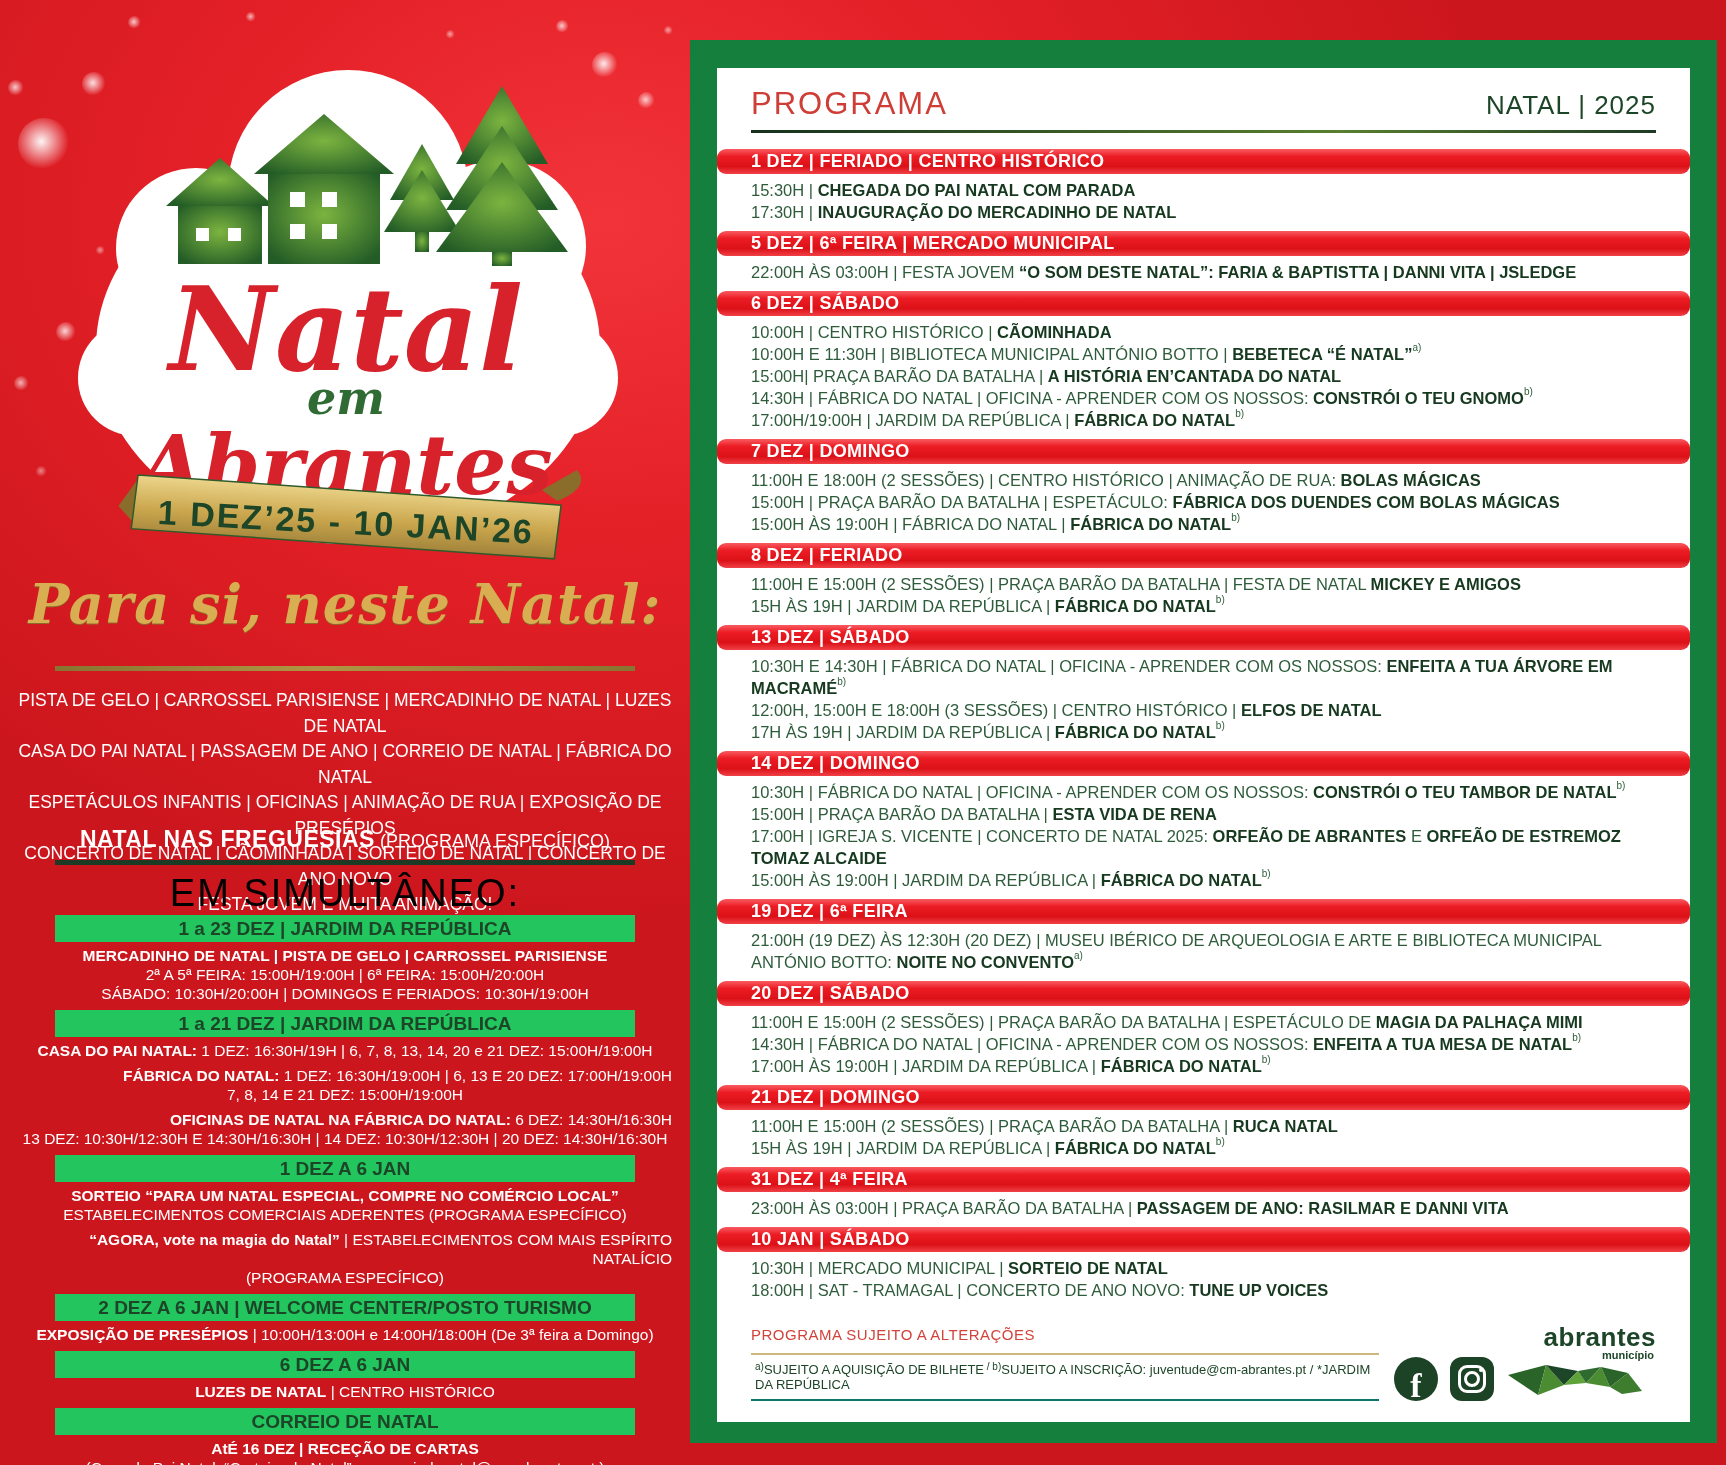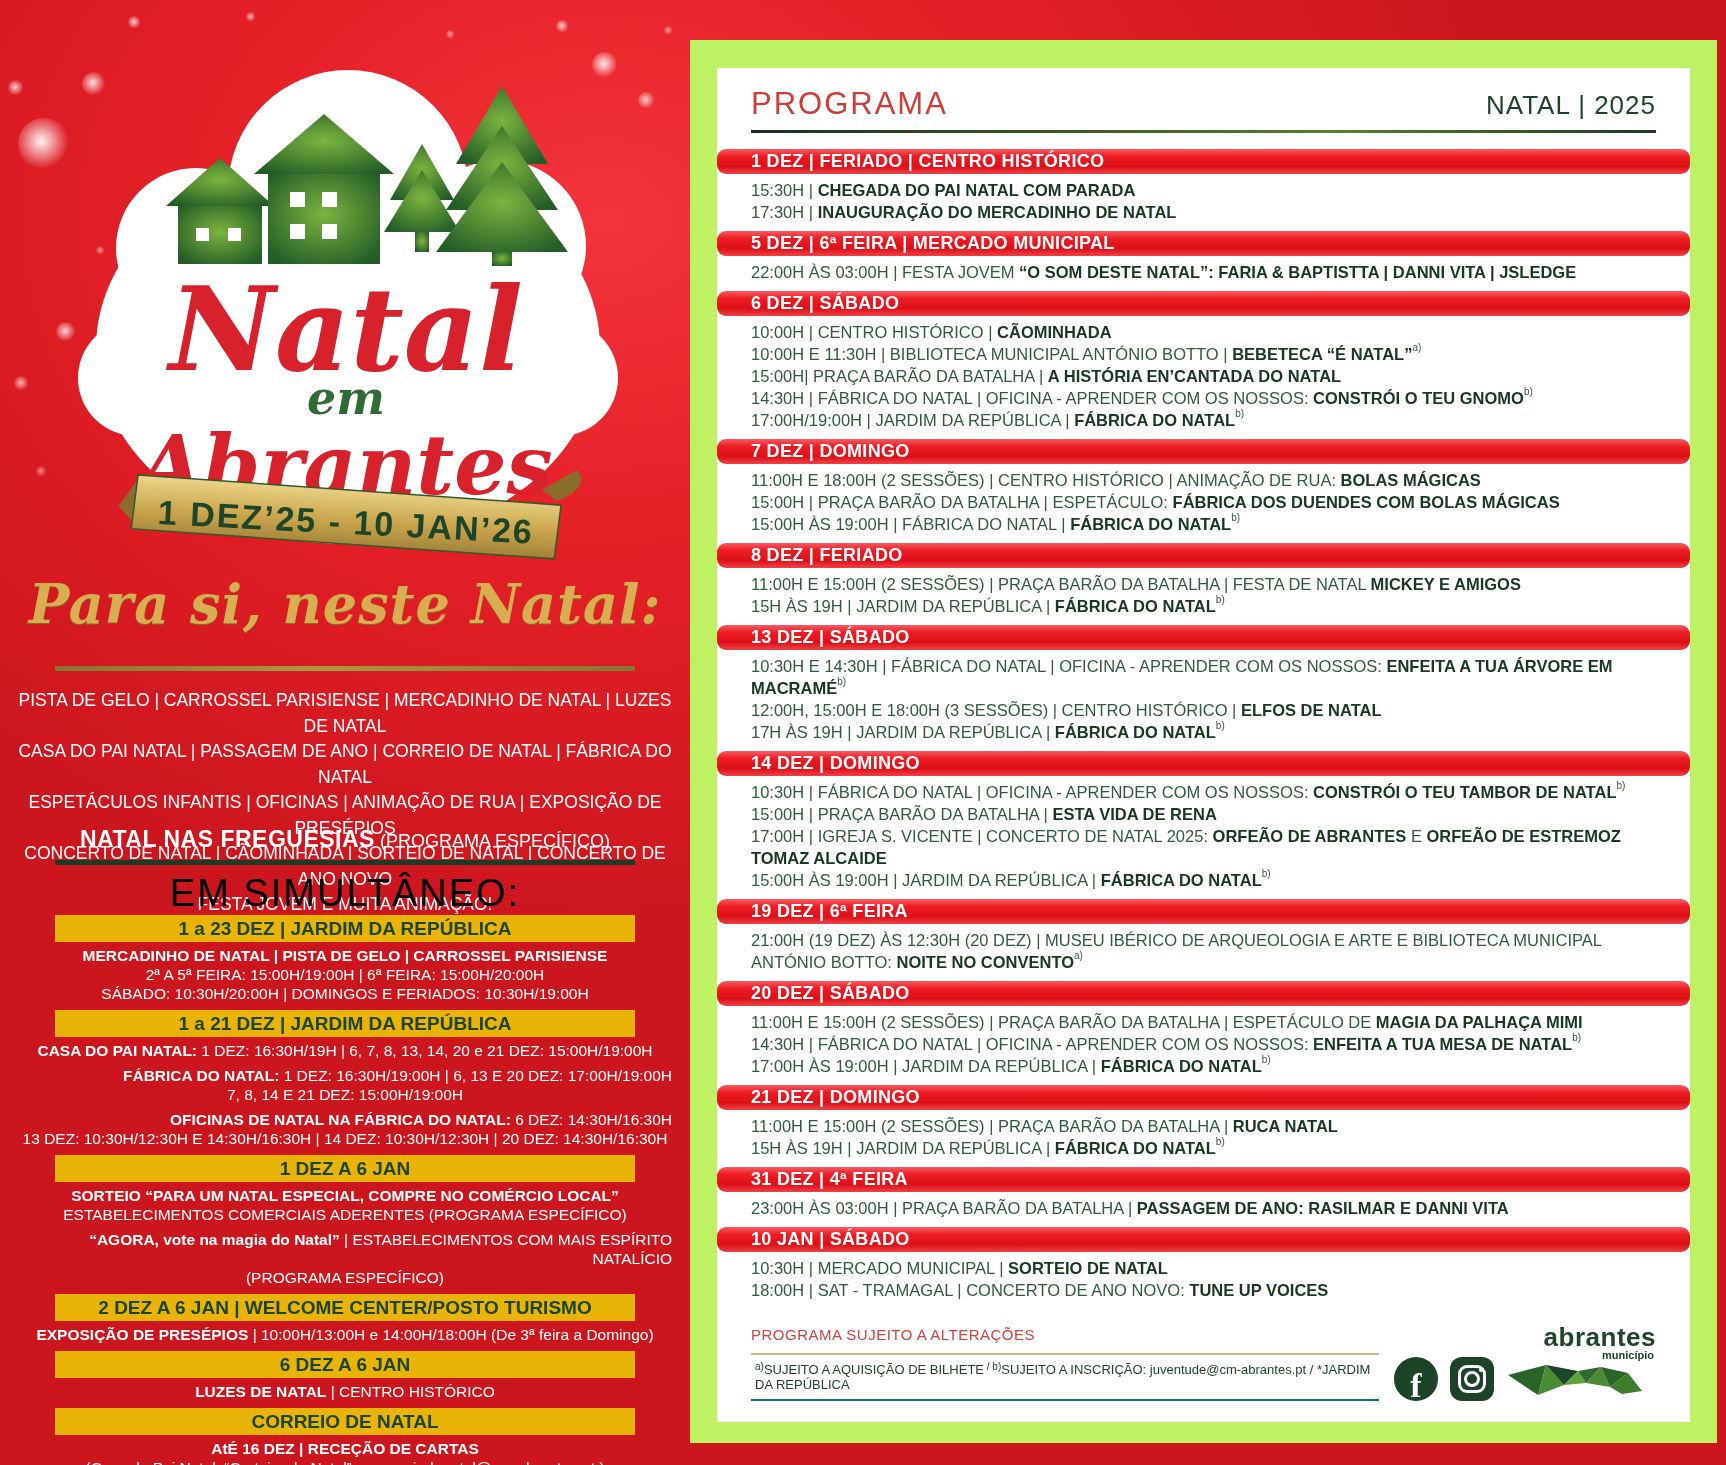--- a/index.html
+++ b/index.html
@@ -22,27 +22,27 @@
   .intro{position:absolute;top:688px;left:15px;width:660px;text-align:center;
     color:#ffffff;font-size:17.5px;line-height:25.5px;}
   .freguesias{position:absolute;top:826px;left:0;width:690px;text-align:center;color:#fff;}
   .freg-b{font-weight:bold;font-size:23px;letter-spacing:0.5px;}
   .freg-n{font-size:18px;}
   .green-rule{position:absolute;top:860px;left:55px;width:580px;height:5px;background:#1d3b24;}
   .simultaneo{position:absolute;top:872px;left:0;width:690px;text-align:center;
     color:#000000;font-size:38px;font-weight:400;letter-spacing:2px;}
   .lblocks{position:absolute;top:915px;left:0;width:690px;}
   .lblock{margin-bottom:7px;}
-  .wbar{margin:0 55px 4px;height:27px;line-height:27px;background:#eab308;
+  .wbar{margin:0 55px 4px;height:27px;line-height:27px;background:#22c55e;
     color:#1d4527;font-weight:bold;font-size:19px;text-align:center;}
   .lline{color:#ffffff;font-size:15.5px;line-height:19px;text-align:center;padding:0 18px;}
   .lline .bold{font-weight:bold;}
   .lline.gap{margin-top:6px;text-align:right;}
   
-  .program-frame{position:absolute;left:690px;top:40px;width:1027px;height:1403px;background:#bef264;}
+  .program-frame{position:absolute;left:690px;top:40px;width:1027px;height:1403px;background:#15803d;}
   .program-panel{position:absolute;left:27px;top:28px;right:27px;bottom:21px;background:#ffffff;overflow:hidden;}
   .phead{display:flex;justify-content:space-between;align-items:baseline;margin:18px 34px 0;}
   .ptitle{font-size:31px;letter-spacing:2px;color:#ce3d36;}
   .pyear{font-size:26px;letter-spacing:1px;color:#1d4527;}
   .phead-rule{height:3px;margin:8px 34px 16px;
     background:linear-gradient(90deg,#16301d 0%,#587f2e 65%,#1e3a25 100%);}
   .psec{margin-bottom:8px;}
   .rbar{height:25px;line-height:25px;padding-left:34px;margin-bottom:5px;color:#fff;
     font-weight:bold;font-size:18px;letter-spacing:0.3px;
     background:linear-gradient(180deg,#f85b60 0%,#ec1c24 30%,#dc1118 70%,#ef4146 100%);border-radius:9px;}

